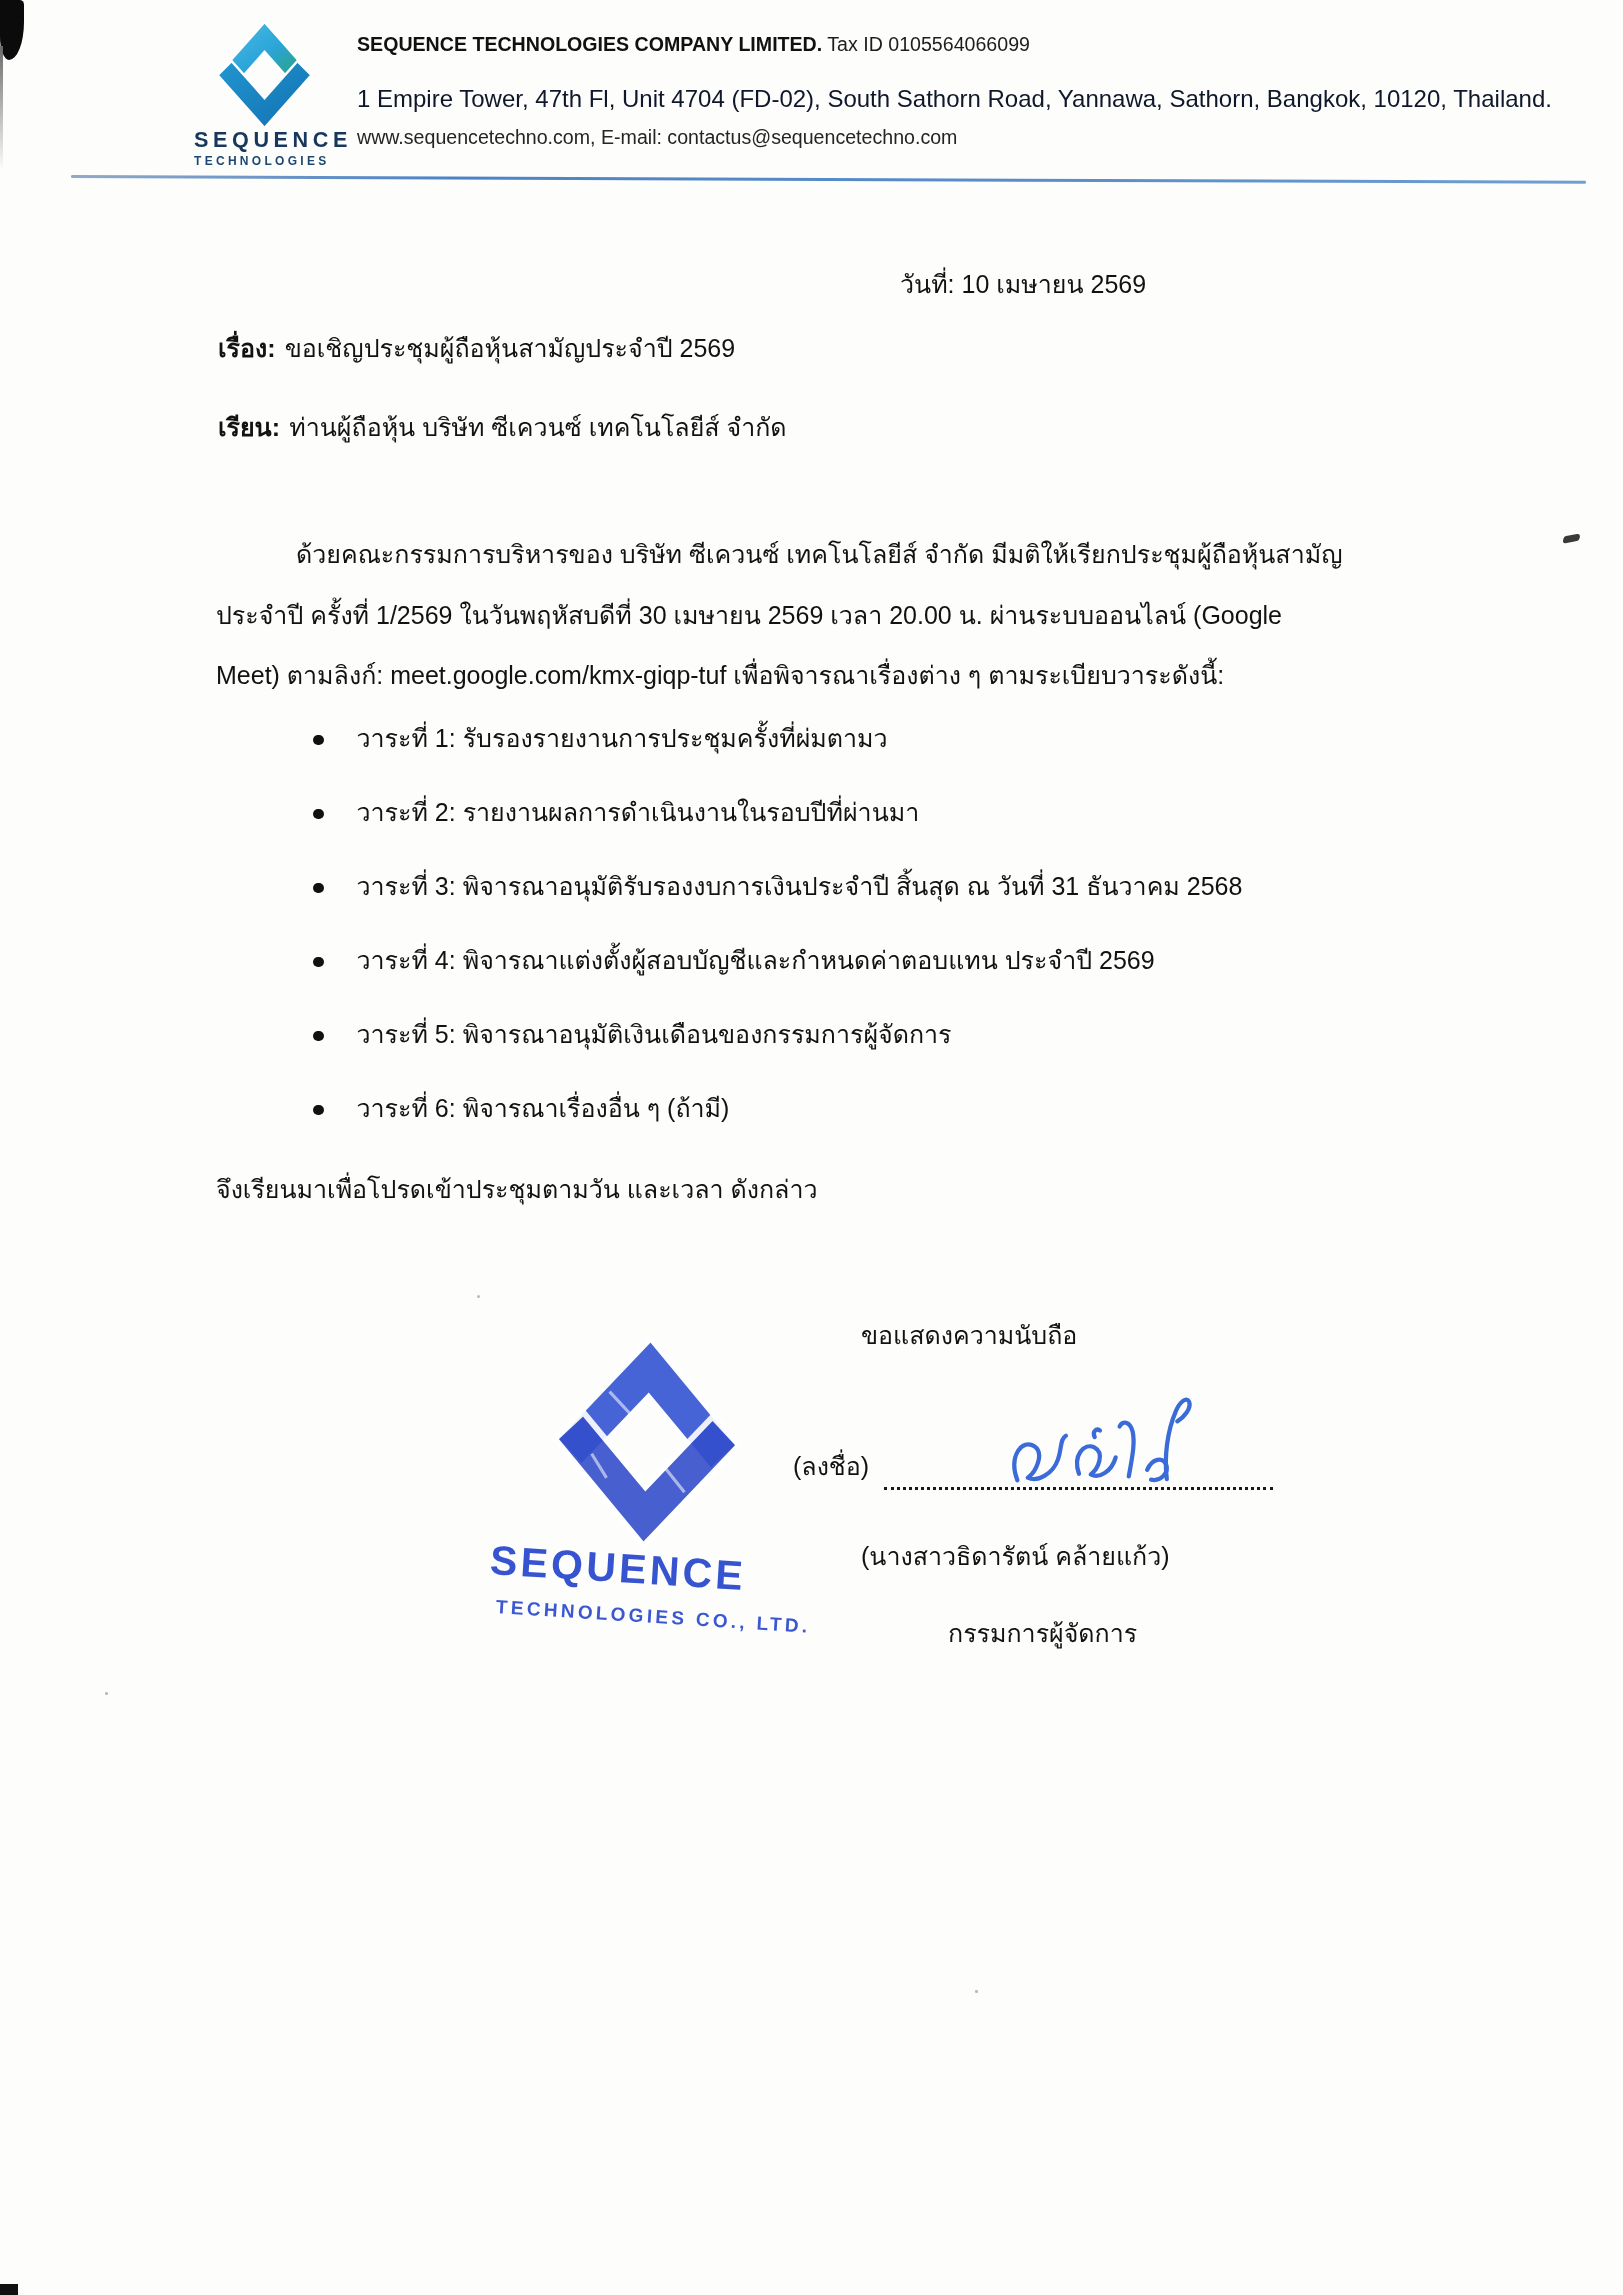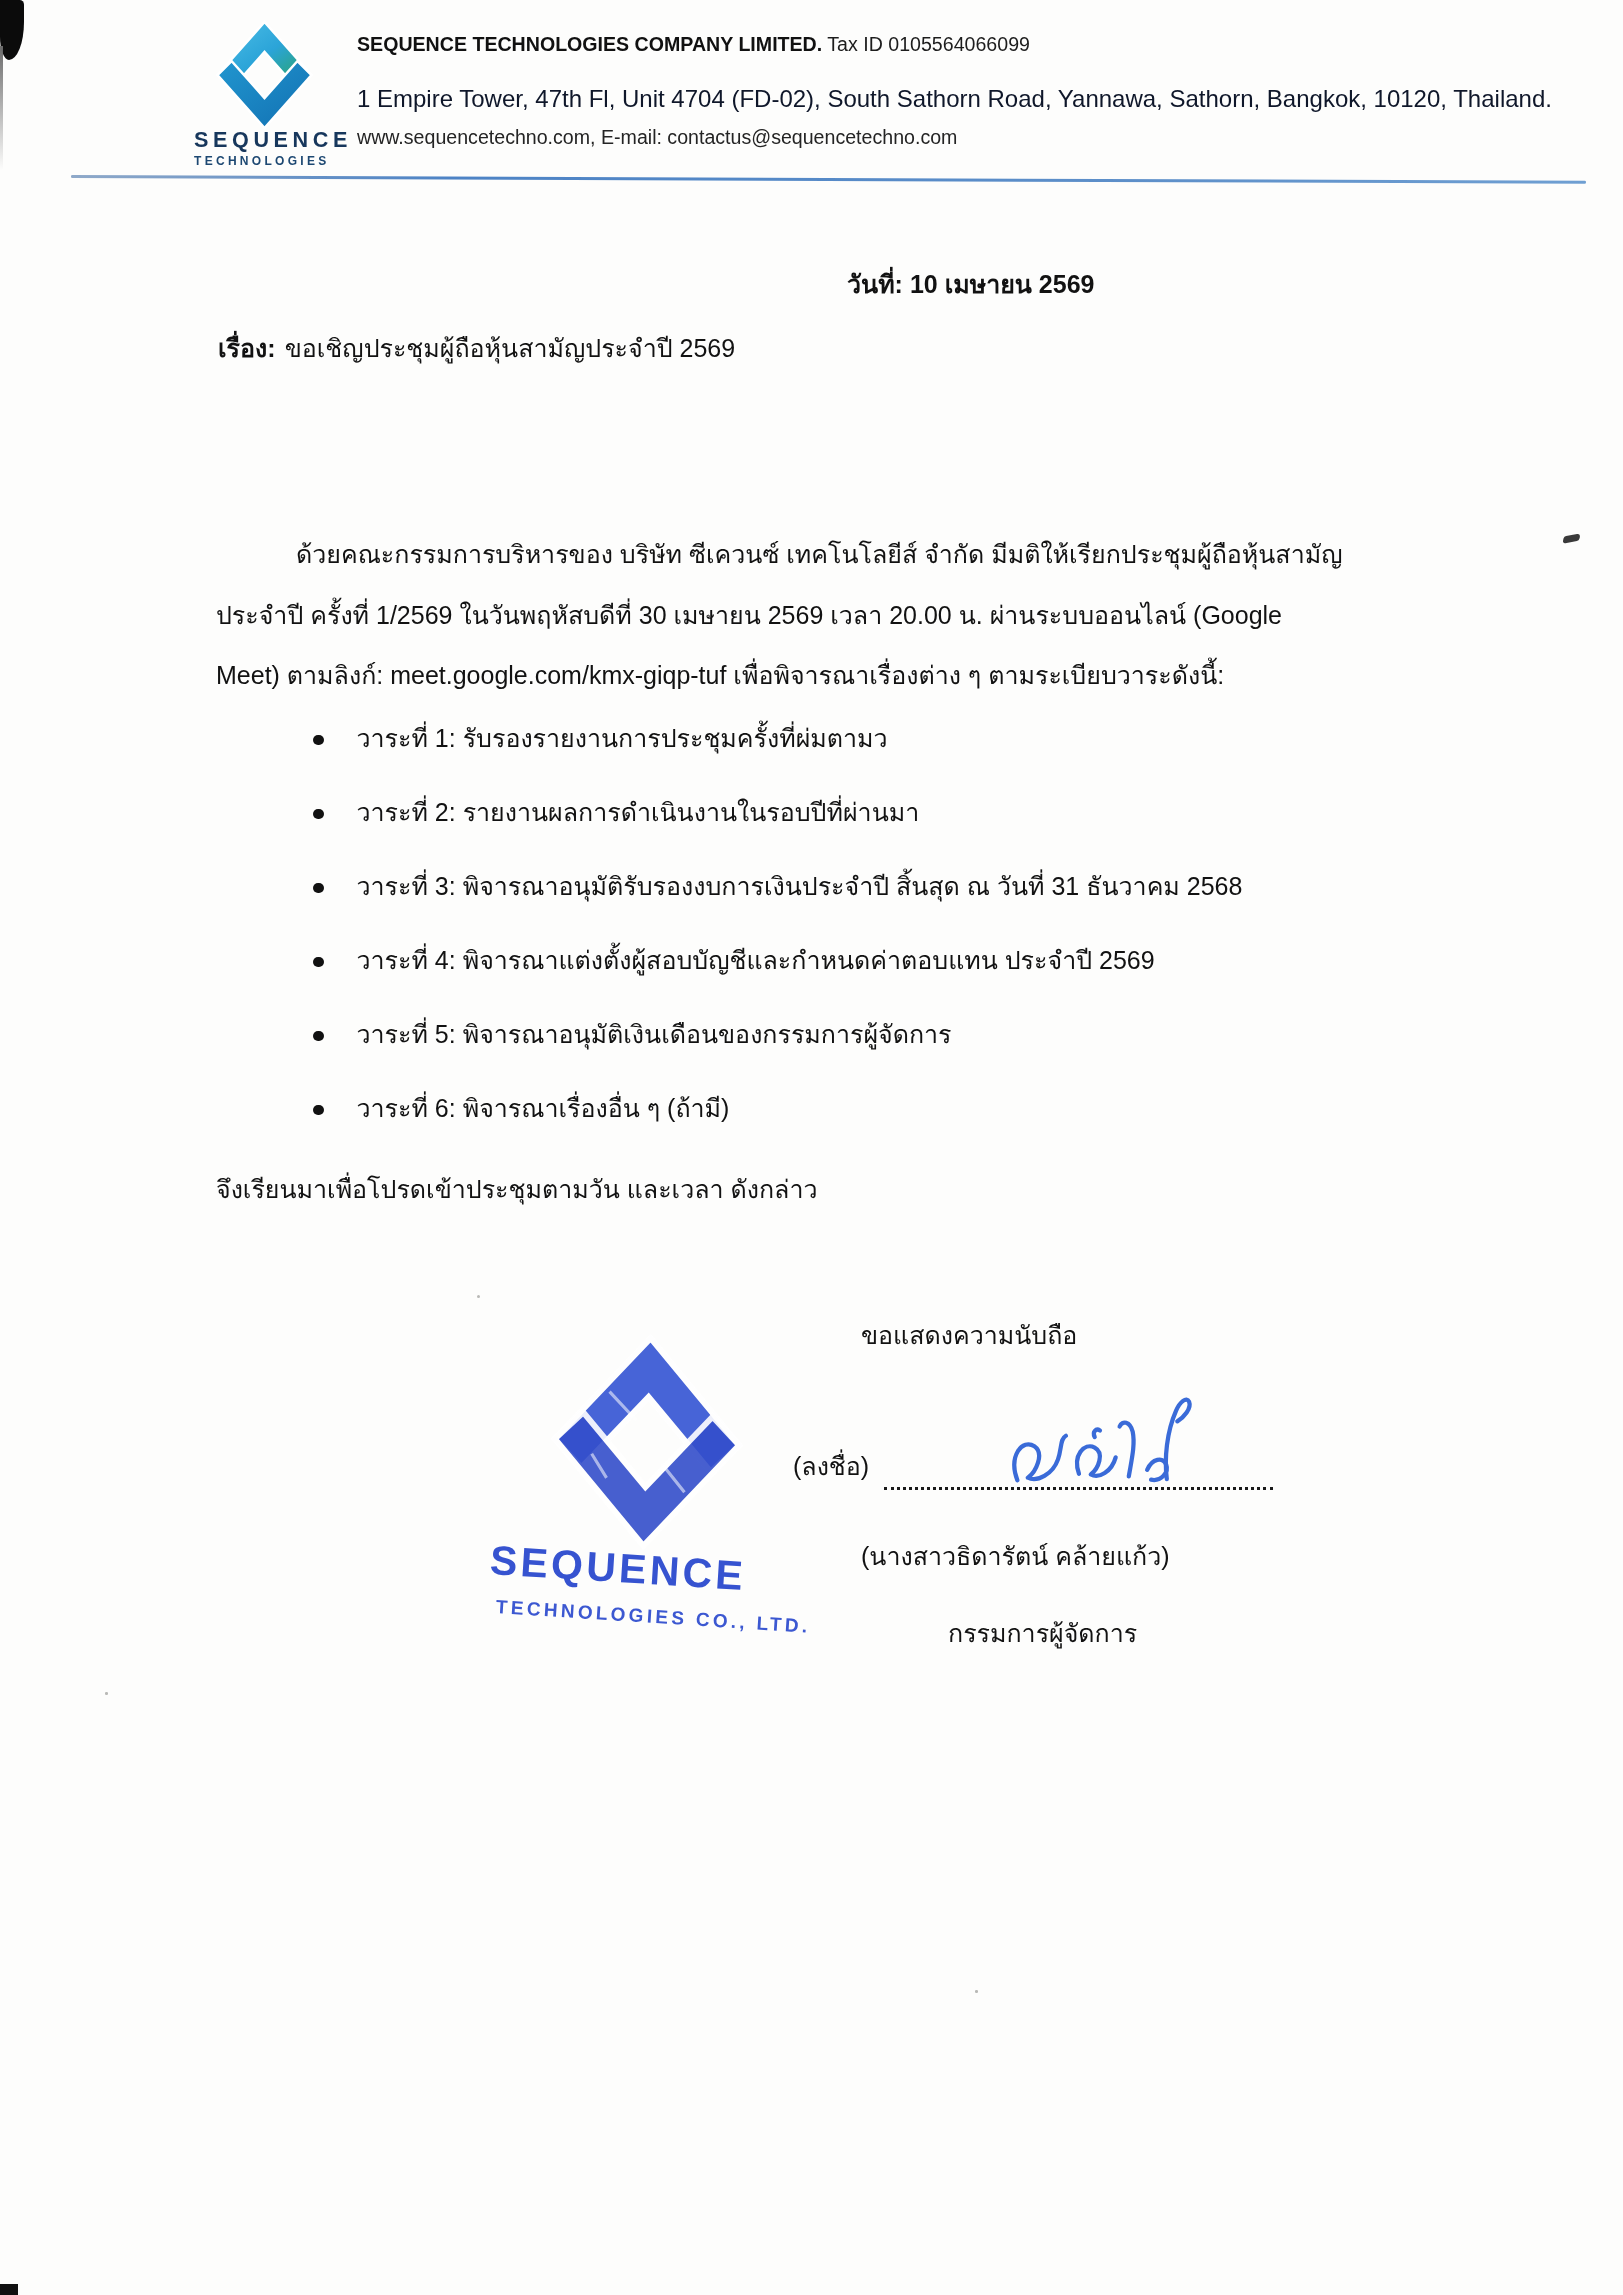--- a/index.html
+++ b/index.html
@@ -29,21 +29,21 @@
   .hline1 { left:357px; top:33px; font-size:19.6px; color:#1d1d1d; }
   .hline1 b { font-weight:700; color:#111; }
   .hline2 { left:357px; top:85px; font-size:24px; color:#0f172a; }
   .hline3 { left:357px; top:126px; font-size:19.6px; color:#242424; }
   .header-rule { left:71px; top:175px; width:1515px; height:2.6px;
     background:linear-gradient(90deg,#8fa9c9,#4d83c5 25%,#5d8fc9 70%,#6f9fd2);
     transform:rotate(0.22deg); transform-origin:left center; border-radius:1.3px; }
 
   
   .thai { font-size:25px; line-height:1.55; color:#121212; white-space:nowrap; }
-  .date-line { left:847px; top:265px;font-weight:bold; }
+  .date-line { left:900px; top:265px; }
   .subject-line { left:218px; top:329px; }
   .to-line { left:218px; top:408px; }
   .lbl { font-weight:700; margin-right:9.2px; }
   .para-l1 { left:296px; top:535px;text-align:center; }
   .para-l2 { left:216px; top:596px; }
   .para-l3 { left:216px; top:656px; }
 
   .agenda { left:313px; top:719px; list-style:none; }
   .agenda li { display:flex; align-items:flex-start; margin-bottom:35px; height:39px; }
   .bullet-dot { width:10.5px; height:10.5px; background:#111; border-radius:50%;
@@ -107,20 +107,23 @@
     <div class="abs hline3">www.sequencetechno.com, E-mail: contactus@sequencetechno.com</div>
     <div class="abs header-rule"></div>
   </div>
 
   <div class="abs thai date-line">วันที่: 10 เมษายน 2569</div>
 
   <div class="abs thai subject-line">
     <span class="lbl">เรื่อง:</span><span>ขอเชิญประชุมผู้ถือหุ้นสามัญประจำปี 2569</span>
   </div>
 
+  <div class="abs thai to-line">
+    <span class="lbl">เรียน:</span><span>ท่านผู้ถือหุ้น บริษัท ซีเควนซ์ เทคโนโลยีส์ จำกัด</span>
+  </div>
 
   <div class="abs thai para-l1">ด้วยคณะกรรมการบริหารของ บริษัท ซีเควนซ์ เทคโนโลยีส์ จำกัด มีมติให้เรียกประชุมผู้ถือหุ้นสามัญ</div>
   <div class="abs thai para-l2">ประจำปี ครั้งที่ 1/2569 ในวันพฤหัสบดีที่ 30 เมษายน 2569 เวลา 20.00 น. ผ่านระบบออนไลน์ (Google</div>
   <div class="abs thai para-l3">Meet) ตามลิงก์: meet.google.com/kmx-giqp-tuf เพื่อพิจารณาเรื่องต่าง ๆ ตามระเบียบวาระดังนี้:</div>
 
   <ul class="abs agenda">
     <li>
         <span class="bullet-dot"></span>
         <span class="thai">วาระที่ 1: รับรองรายงานการประชุมครั้งที่ผ่มตามว</span>
       </li>

